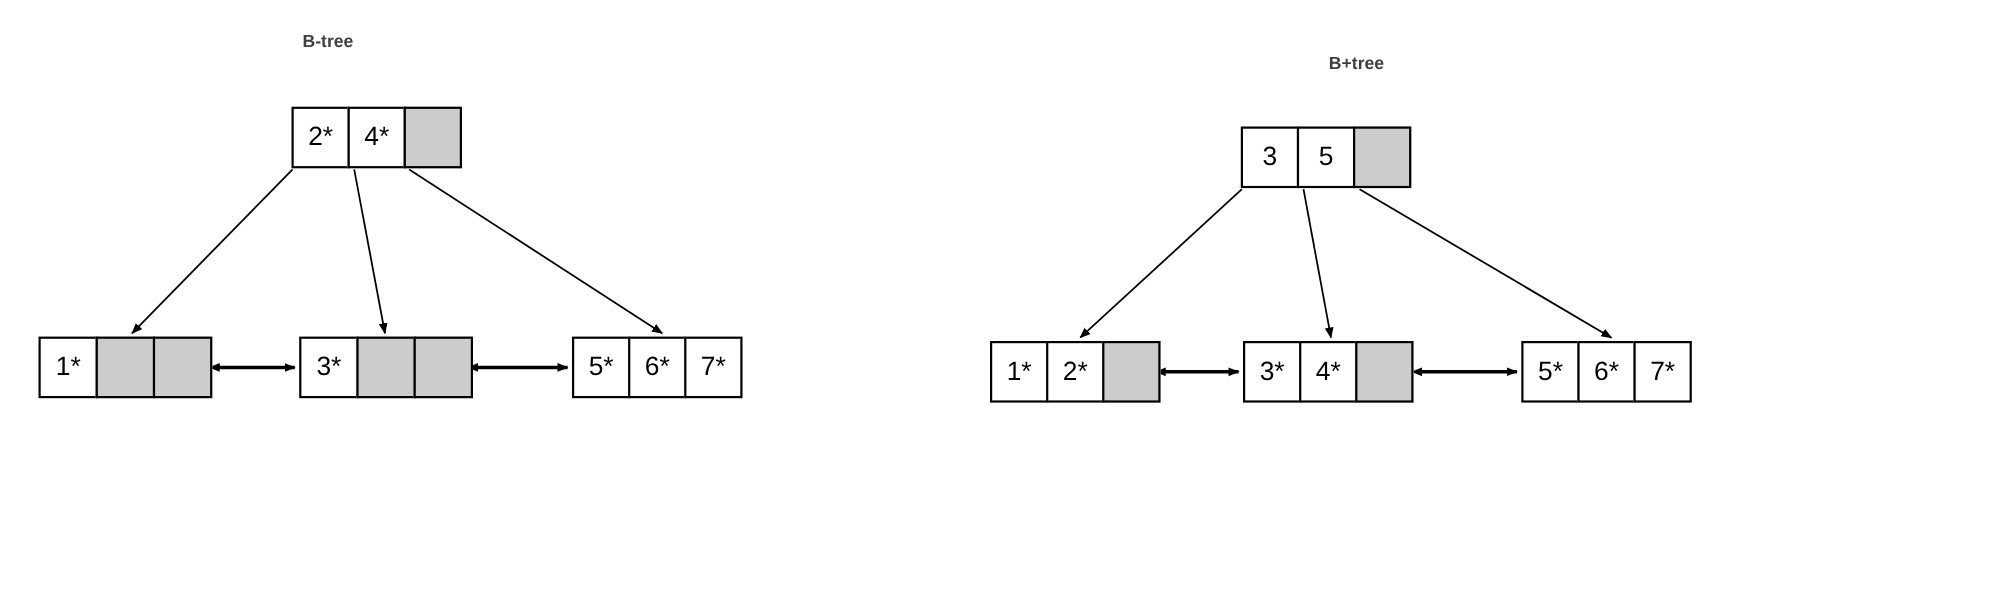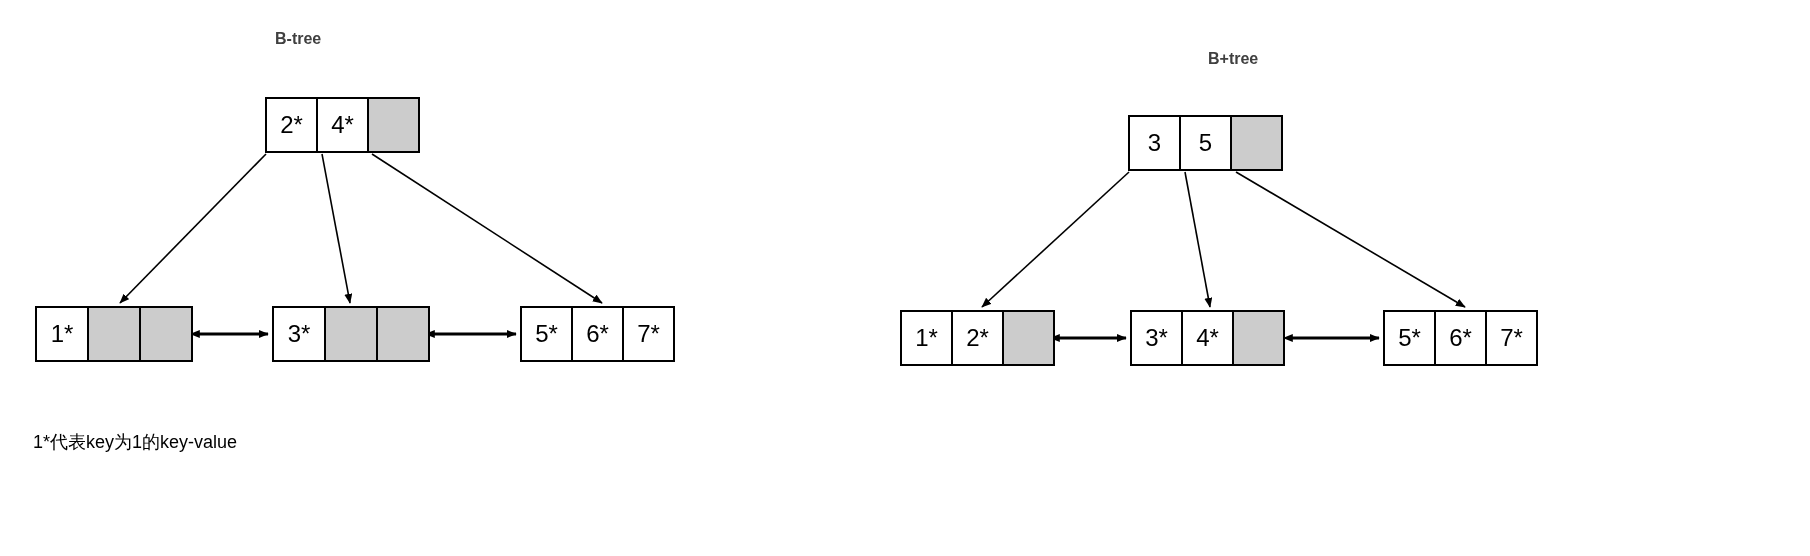--- a/index.html
+++ b/index.html
@@ -144,15 +144,14 @@
         <div class="cell" style="width: 53px; height: 56px;">4*</div>
         <div class="cell filled" style="width: 53px; height: 56px;"></div>
       </div>
       <div class="node" style="left: 1383px; top: 310px; height: 56px;">
         <div class="cell" style="width: 53px; height: 56px;">5*</div>
         <div class="cell" style="width: 53px; height: 56px;">6*</div>
         <div class="cell" style="width: 53px; height: 56px;">7*</div>
       </div>
     </div>
 
-  <div class="caption" id="caption-el" style="left: 33px; top: 430px;">1*代表key为1的key-value</div>
 
 </div>
 
 </body></html>

